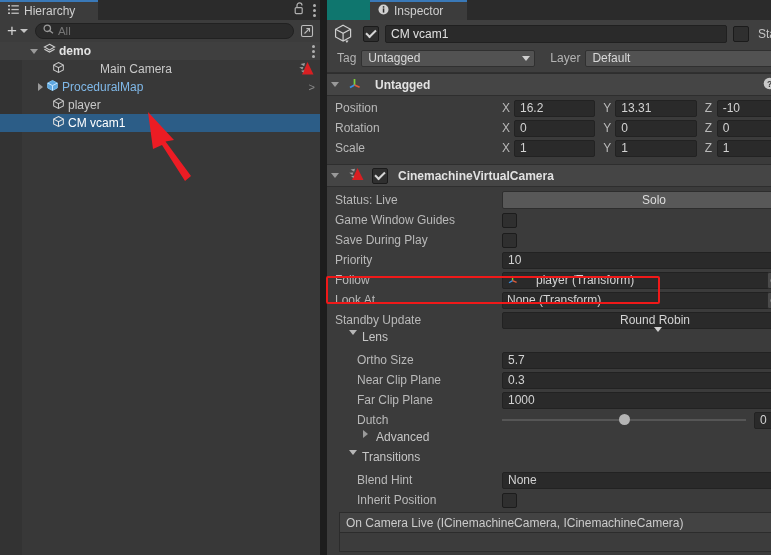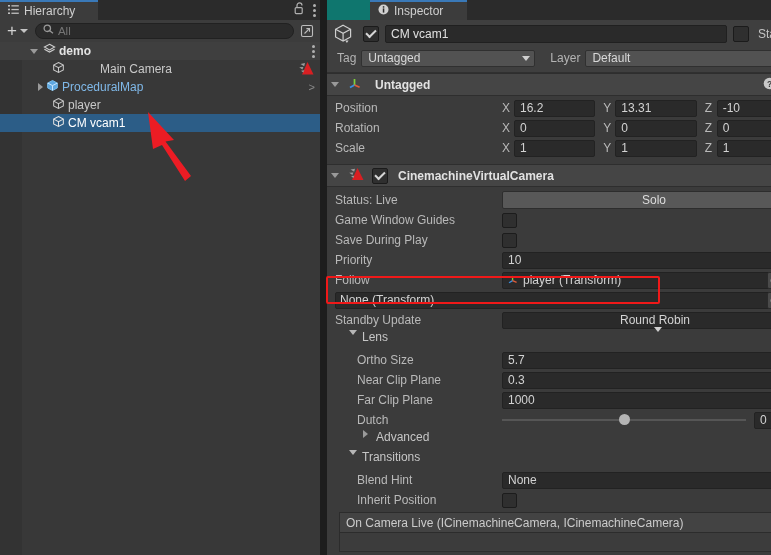--- a/index.html
+++ b/index.html
@@ -130,21 +130,21 @@
     flex:1;margin-right:8px;height:16px;background:#585858;border:1px solid #2d2d2d;border-radius:2px;
     display:flex;align-items:center;justify-content:center;color:#dcdcdc;font-size:12px;
   }
   .smallcb{width:13px;height:13px;background:#2f2f2f;border:1px solid #1c1c1c;border-radius:2px;flex:none;}
   .wide{flex:1;margin-right:8px;}
 
   .objfield{
     flex:1;margin-right:0;height:17px;background:#2a2a2a;border:1px solid #222222;border-radius:2px;
     display:flex;align-items:center;padding:0 2px 0 4px;box-sizing:border-box;color:#d3d3d3;font-size:12px;
   }
-  .objfield .otext{flex:1;display:flex;align-items:center;gap:4px;}
+  .objfield .otext{flex:1;display:flex;align-items:center;gap:17px;}
   .dot-btn{
     width:15px;height:15px;border-radius:2px;background:#4a4a4a;border:1px solid #2b2b2b;
     display:flex;align-items:center;justify-content:center;flex:none;
   }
   .gear{width:16px;flex:none;display:flex;align-items:center;justify-content:center;margin:0 5px 0 6px;}
 
   .foldrow{height:20px;display:flex;align-items:flex-start;padding-left:6px;color:#c6c6c6;font-size:12px;margin-left:16px;}
   .foldrow .tri{width:0;height:0;border-left:4px solid transparent;border-right:4px solid transparent;border-top:5px solid #b6b6b6;margin-right:5px;}
   .foldrow .tri.closed{border-left:5px solid #9a9a9a;border-right:0;border-top:4px solid transparent;border-bottom:4px solid transparent;}
   .foldrow.i1{padding-left:20px;}
@@ -552,20 +552,21 @@
                 <line x1="2.6" y1="2.6" x2="4.1" y2="4.1"></line>
                 <line x1="9.9" y1="9.9" x2="11.4" y2="11.4"></line>
                 <line x1="11.4" y1="2.6" x2="9.9" y2="4.1"></line>
                 <line x1="4.1" y1="9.9" x2="2.6" y2="11.4"></line>
               </g>
             </svg>
           </span>
         </div>
 
         <div class="prow">
+          <span class="pl">Look At</span>
           <span class="objfield">
             <span class="otext">
               <span>None (Transform)</span>
             </span>
             <span class="dot-btn">
               <svg width="11" height="11" viewBox="0 0 11 11">
                 <circle cx="5.5" cy="5.5" r="4.3" fill="none" stroke="#cccccc" stroke-width="1.1"></circle>
                 <circle cx="5.5" cy="5.5" r="1.7" fill="#cccccc"></circle>
               </svg>
             </span>

